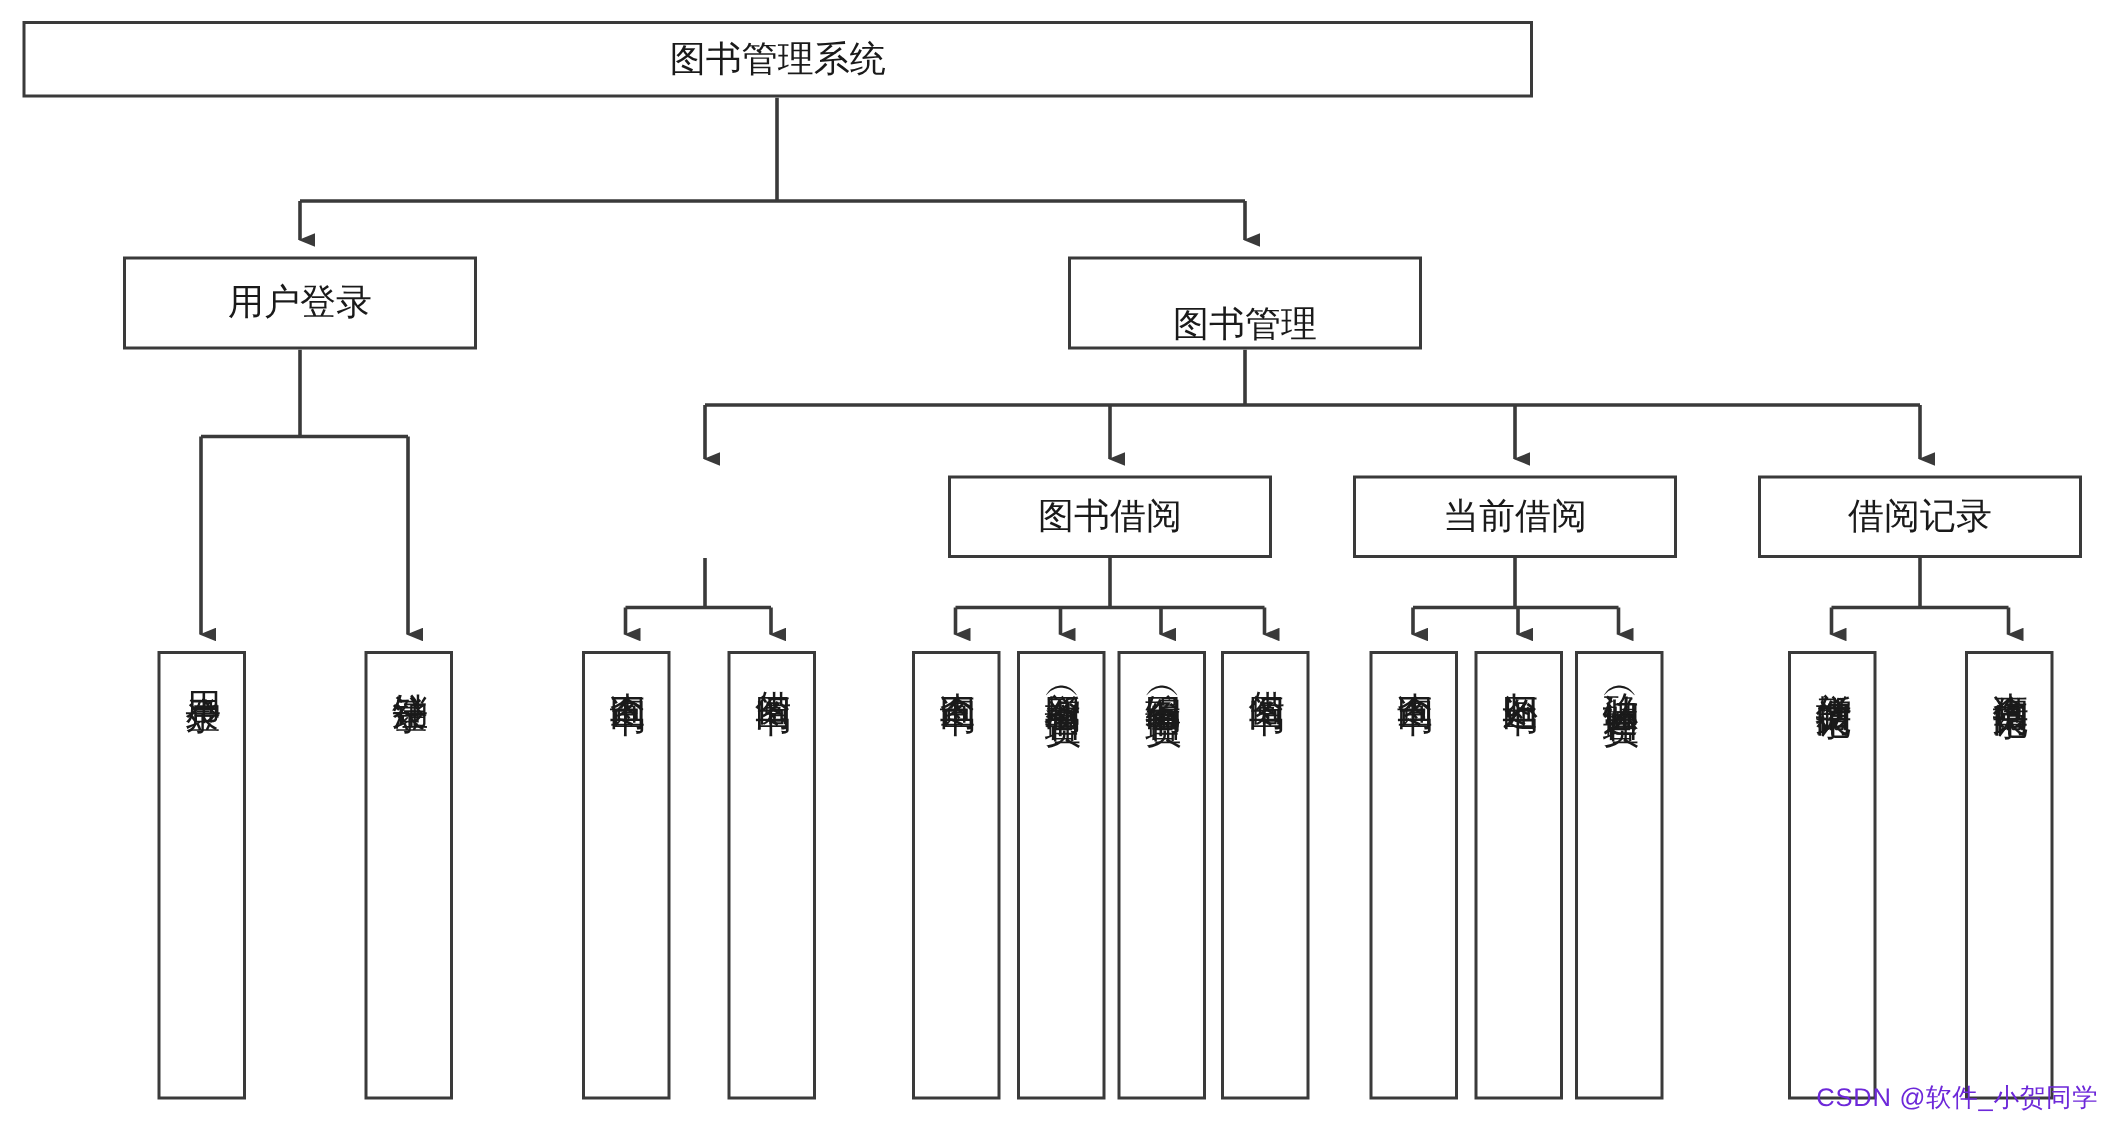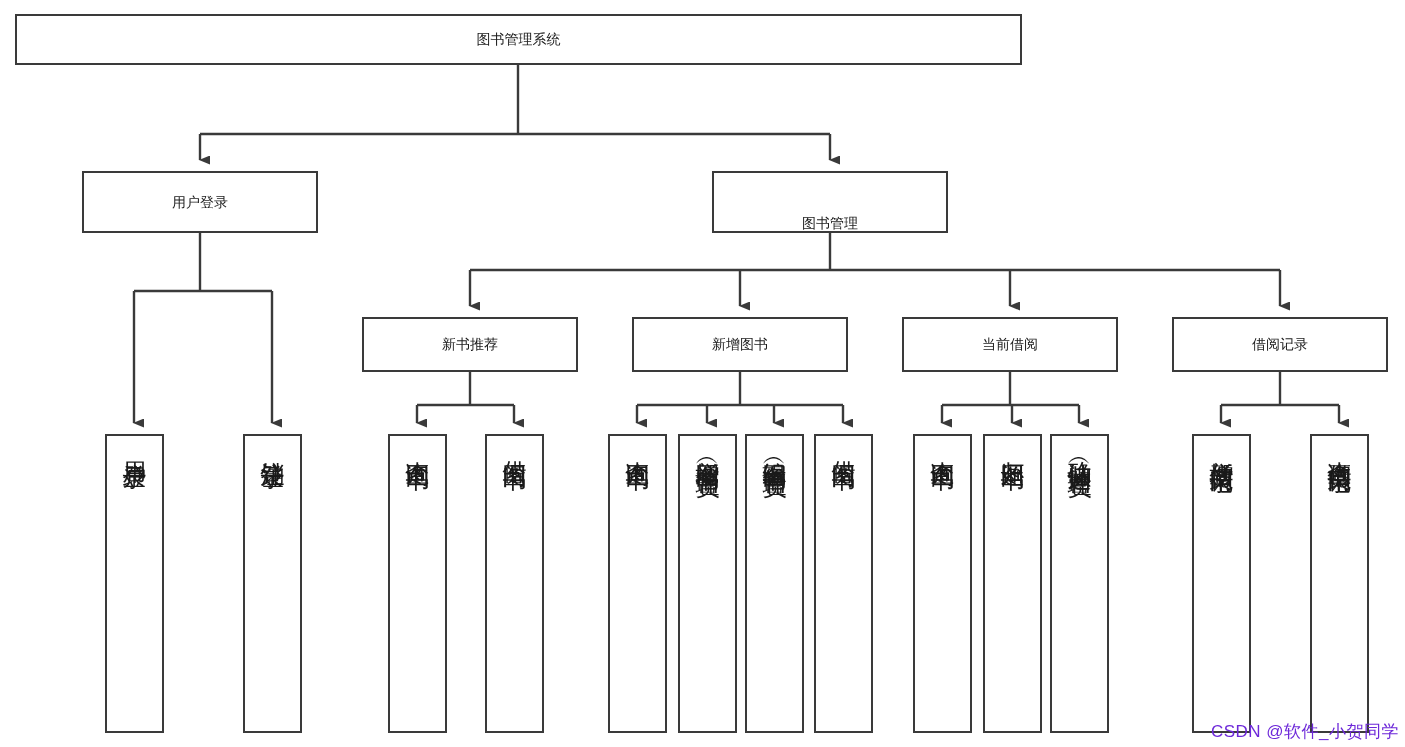--- a/index.html
+++ b/index.html
@@ -35,21 +35,21 @@
     justify-content: center;
     color: #1a1a1a;
   }
   .node .label {
     display: block;
     text-align: center;
     line-height: 1.15;
     white-space: nowrap;
   }
   .node.horiz .label {
-    font-size: 14px;
+    font-size: 24px;
   }
   .node.vert {
     align-items: flex-start;
     justify-content: center;
     padding-top: 6px;
   }
   .node.vert .label {
     writing-mode: vertical-rl;
     text-orientation: upright;
     font-size: 24px;
@@ -130,25 +130,22 @@
     <span class="label">图书管理系统</span>
   </div>
 
   <div class="node horiz" style="left: 82px; top: 171px; width: 236px; height: 62px;">
     <span class="label">用户登录</span>
   </div>
   <div class="node horiz" style="left: 712px; top: 171px; width: 236px; height: 62px; align-items: flex-end;">
     <span class="label">图书管理</span>
   </div>
 
-  <div class="node horiz" style="left: 362px; top: 317px; width: 216px; height: 55px;">
-    <span class="label">新书推荐</span>
-  </div>
   <div class="node horiz" style="left: 632px; top: 317px; width: 216px; height: 55px;">
-    <span class="label">新增图书</span>
+    <span class="label">图书借阅</span>
   </div>
   <div class="node horiz" style="left: 902px; top: 317px; width: 216px; height: 55px;">
     <span class="label">当前借阅</span>
   </div>
   <div class="node horiz" style="left: 1172px; top: 317px; width: 216px; height: 55px;">
     <span class="label">借阅记录</span>
   </div>
 
   <div class="node vert" style="left: 105px; top: 434px; width: 59px; height: 299px;">
     <span class="label">用户登录</span>

